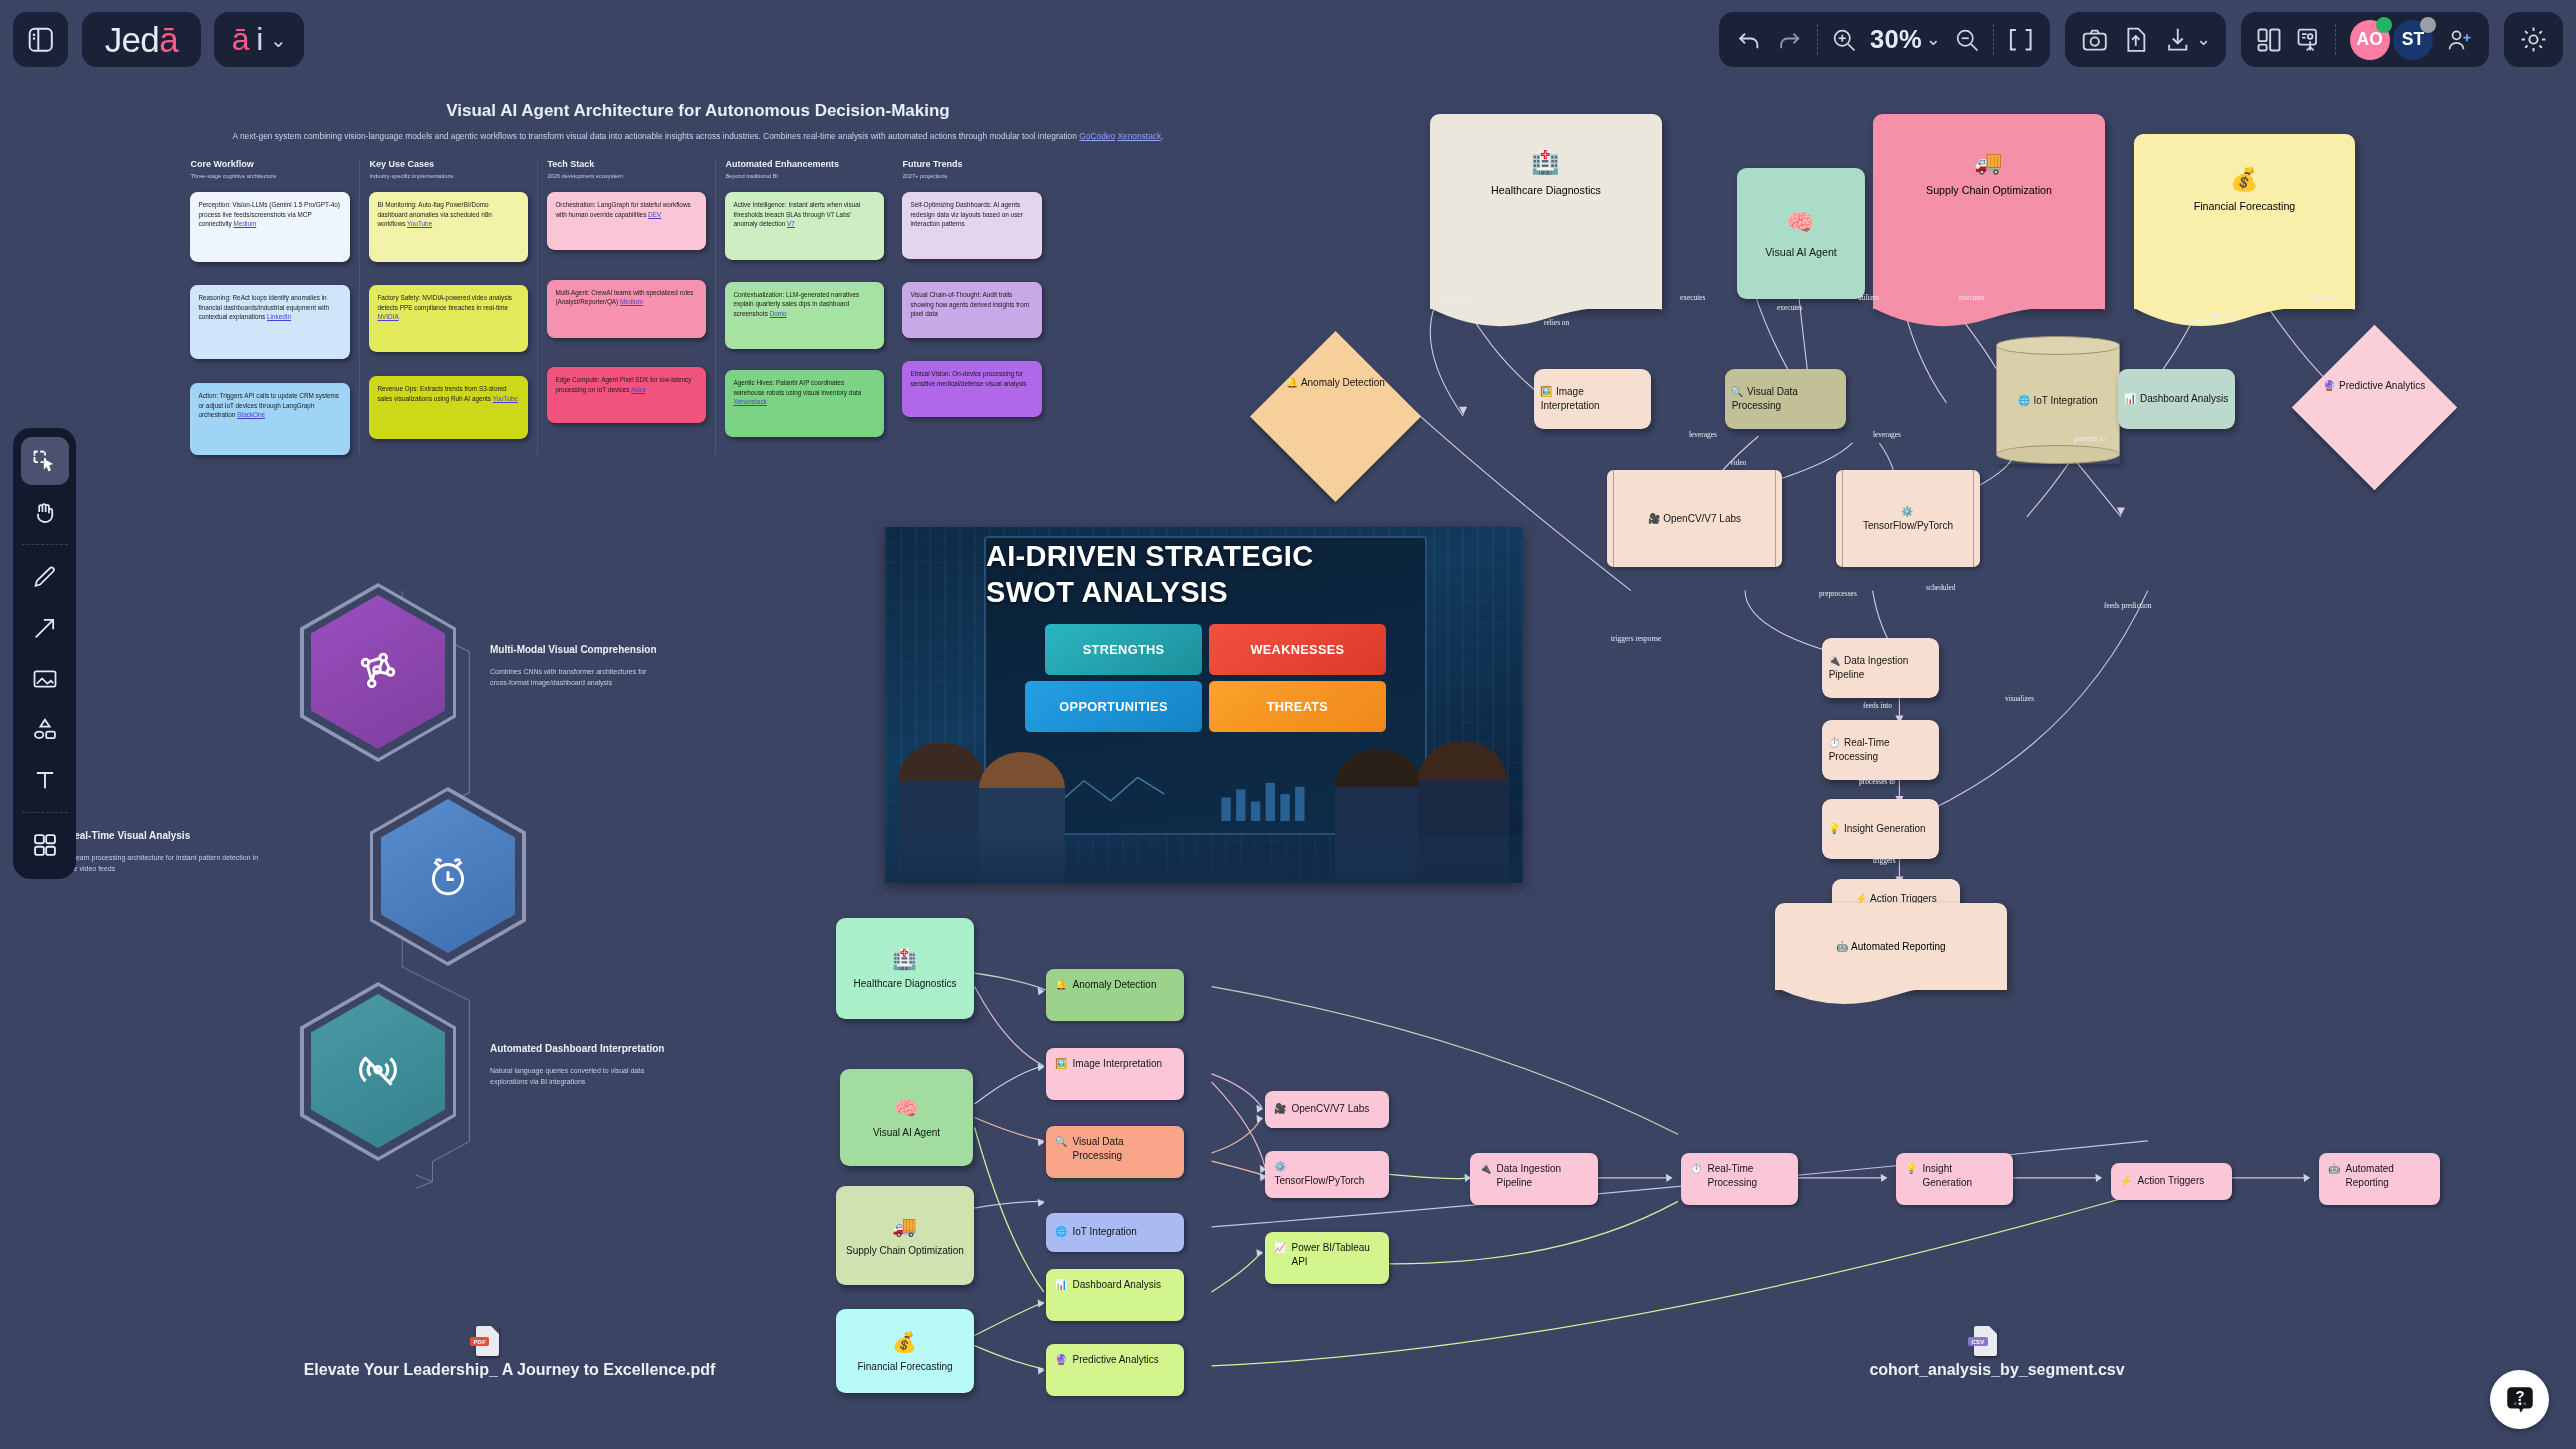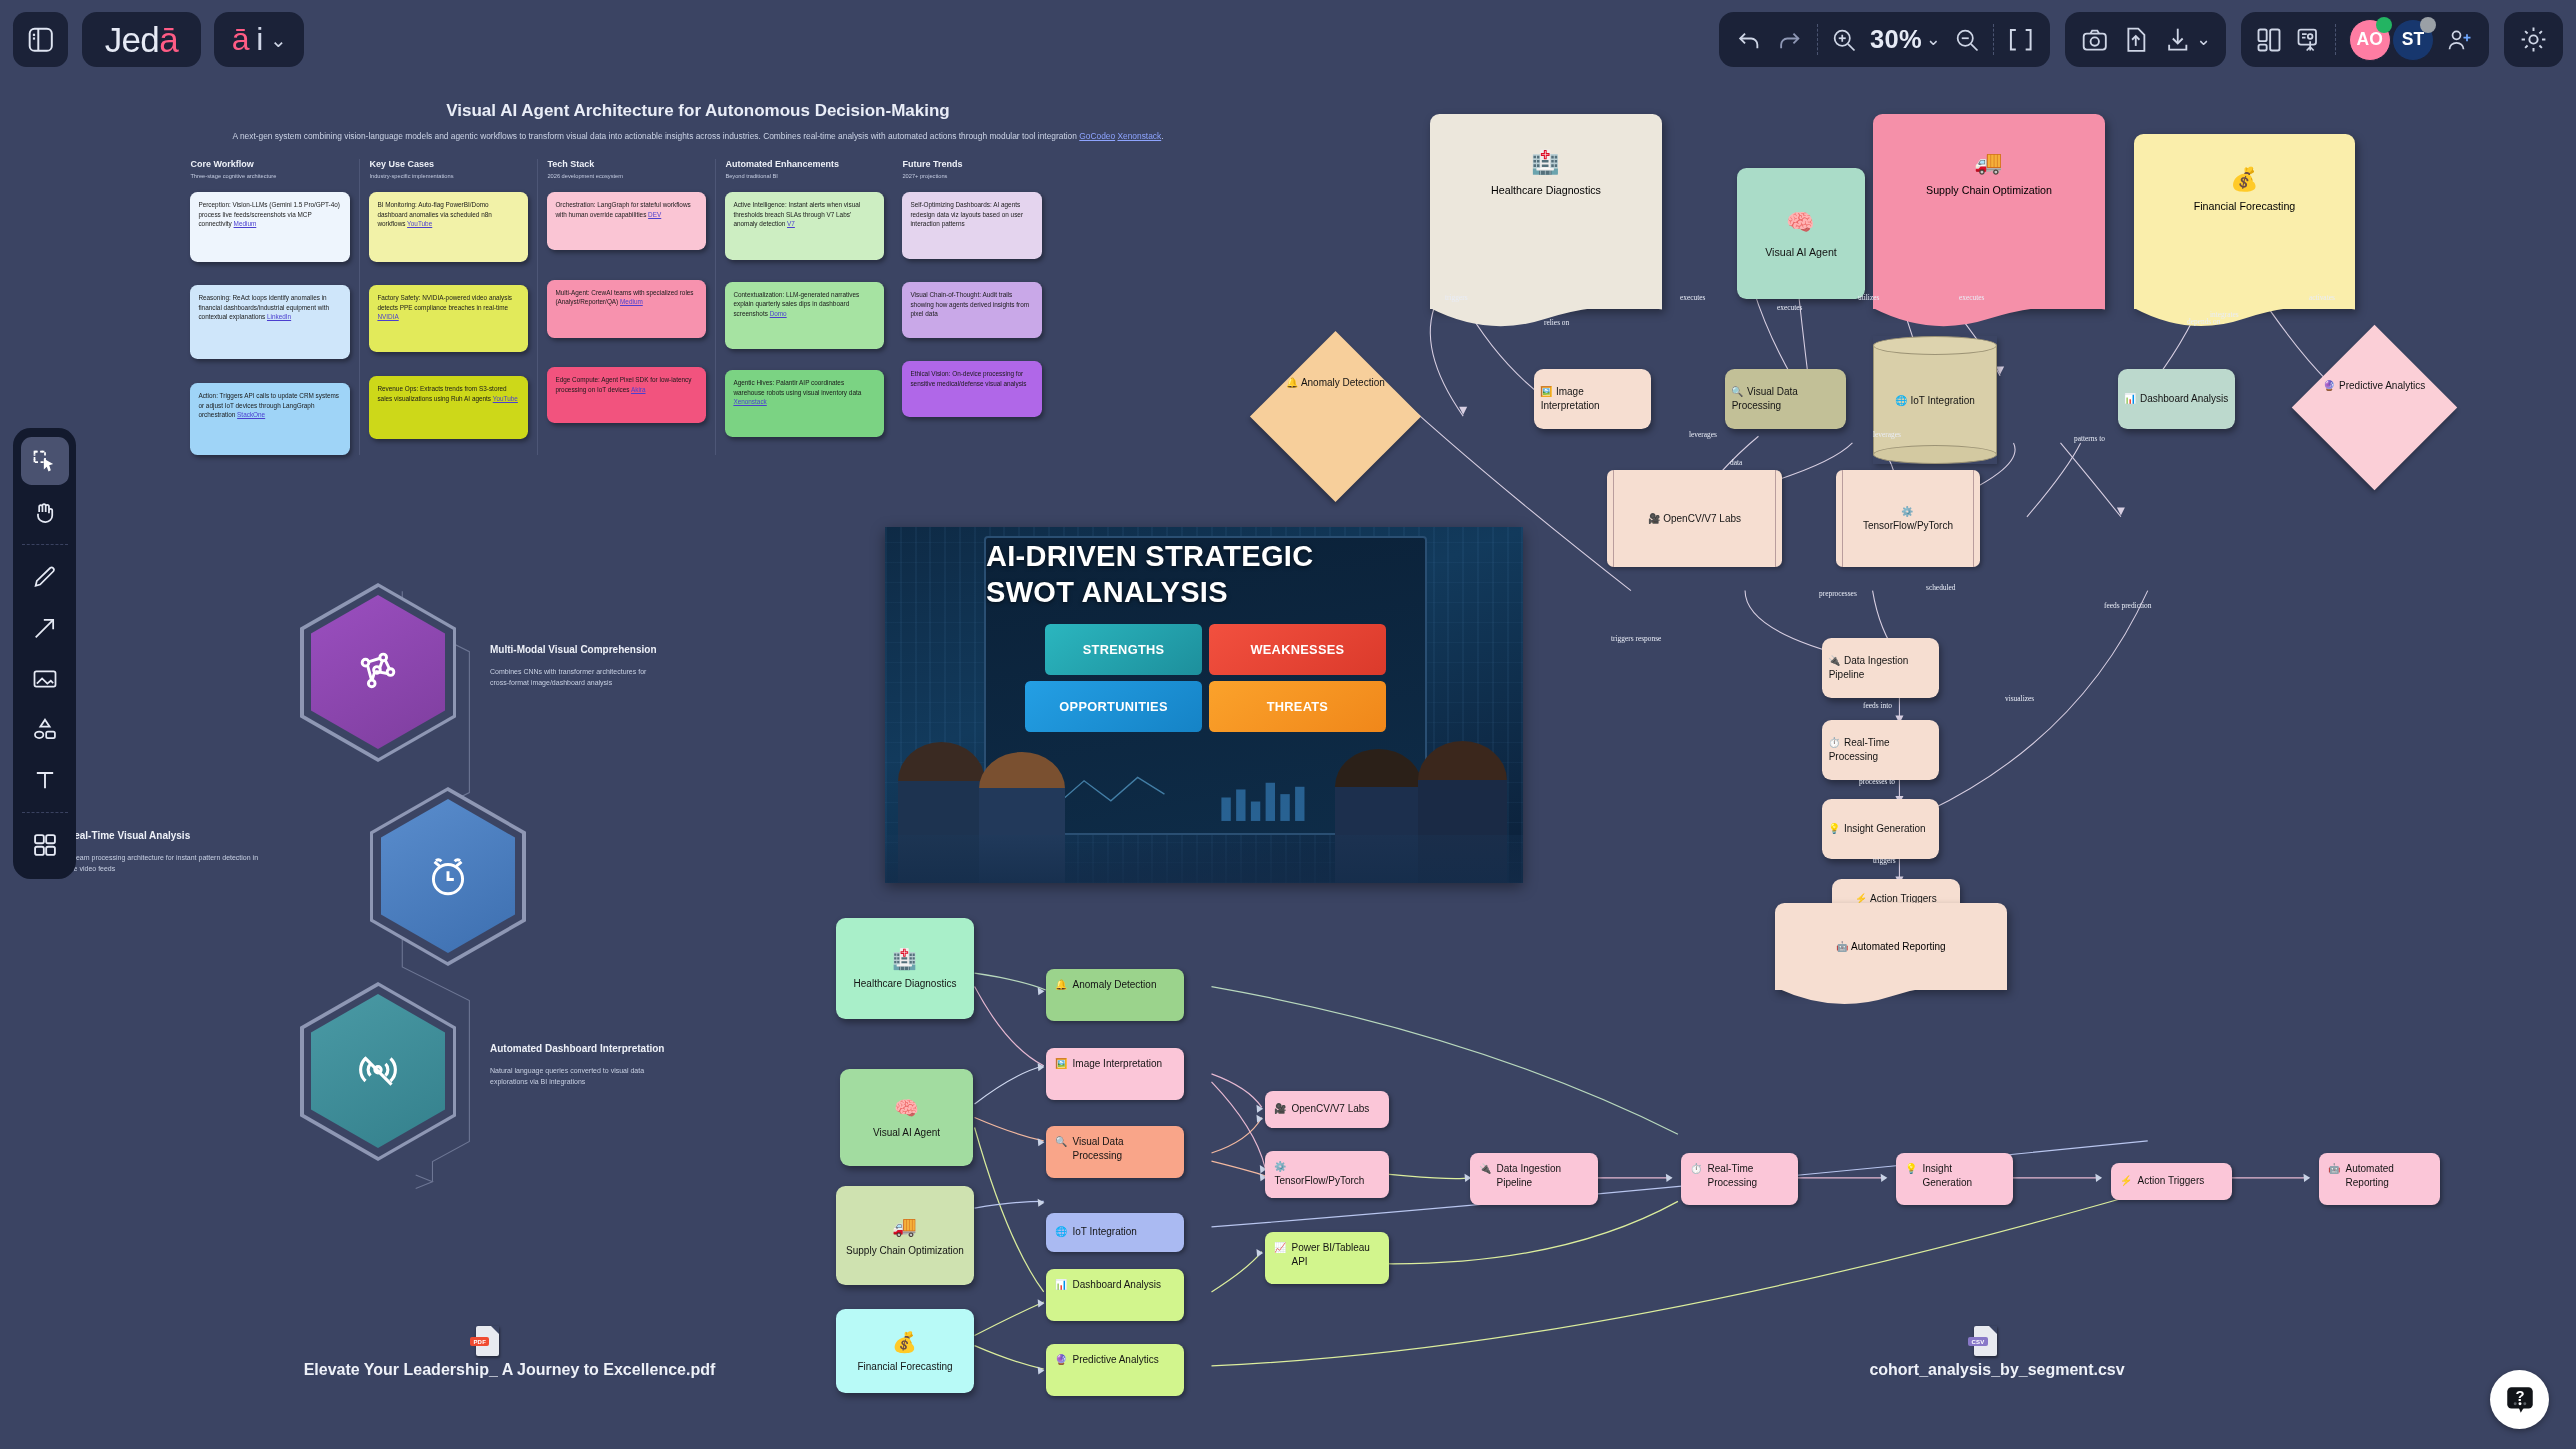--- a/index.html
+++ b/index.html
@@ -578,21 +578,21 @@
   <div class="diamond-txt" style="left:1282px;top:376px;width:107px;">🔔 <span>Anomaly Detection</span></div>
 
   <div class="node" style="left:1534px;top:369px;width:117px;height:60px;background:#f6ded1;align-items:flex-start;">
     <div style="font-size:10px;text-align:left;line-height:1.45;"><span>🖼️</span> <span>Image Interpretation</span></div>
   </div>
 
   <div class="node" style="left:1725px;top:369px;width:121px;height:60px;background:#c2c097;align-items:flex-start;">
     <div style="font-size:10px;text-align:left;line-height:1.45;"><span>🔍</span> <span>Visual Data Processing</span></div>
   </div>
 
-  <div class="cyl" style="left:1873px;top:336px;width:124px;height:128px;">
+  <div class="cyl" style="left:1996px;top:336px;width:124px;height:128px;">
     <div class="cyl-body"></div>
     <div class="cyl-top"></div>
     <div class="cyl-bot"></div>
     <div class="cyl-lbl"><span>🌐</span> <span>IoT Integration</span></div>
   </div>
 
   <div class="node" style="left:2118px;top:369px;width:117px;height:60px;background:#bcd9cd;align-items:flex-start;">
     <div style="font-size:10px;text-align:left;line-height:1.45;"><span>📊</span> <span>Dashboard Analysis</span></div>
   </div>
 
@@ -631,21 +631,21 @@
   <div class="edge-lbl" style="left:1544px;top:318px;">relies on</div>
   <div class="edge-lbl" style="left:1680px;top:293px;">executes</div>
   <div class="edge-lbl" style="left:1777px;top:303px;">executes</div>
   <div class="edge-lbl" style="left:1858px;top:293px;">utilizes</div>
   <div class="edge-lbl" style="left:1959px;top:293px;">executes</div>
   <div class="edge-lbl" style="left:2210px;top:310px;">integrates</div>
   <div class="edge-lbl" style="left:2187px;top:317px;">depends on</div>
   <div class="edge-lbl" style="left:2309px;top:293px;">activates</div>
   <div class="edge-lbl" style="left:1689px;top:430px;">leverages</div>
   <div class="edge-lbl" style="left:1873px;top:430px;">leverages</div>
-  <div class="edge-lbl" style="left:1730px;top:458px;">data</div>
+  <div class="edge-lbl" style="left:1730px;top:458px;">video</div>
   <div class="edge-lbl" style="left:2074px;top:434px;">patterns to</div>
   <div class="edge-lbl" style="left:1819px;top:589px;">preprocesses</div>
   <div class="edge-lbl" style="left:1926px;top:583px;">scheduled</div>
   <div class="edge-lbl" style="left:2104px;top:601px;">feeds prediction</div>
   <div class="edge-lbl" style="left:1611px;top:634px;">triggers response</div>
   <div class="edge-lbl" style="left:1863px;top:701px;">feeds into</div>
   <div class="edge-lbl" style="left:1859px;top:777px;">processes to</div>
   <div class="edge-lbl" style="left:1873px;top:856px;">triggers</div>
   <div class="edge-lbl" style="left:2005px;top:694px;">visualizes</div>
 

